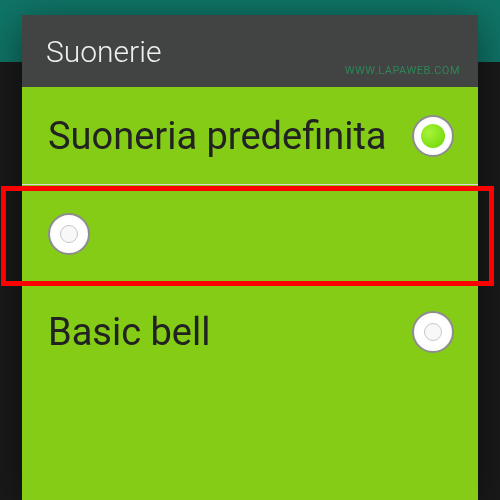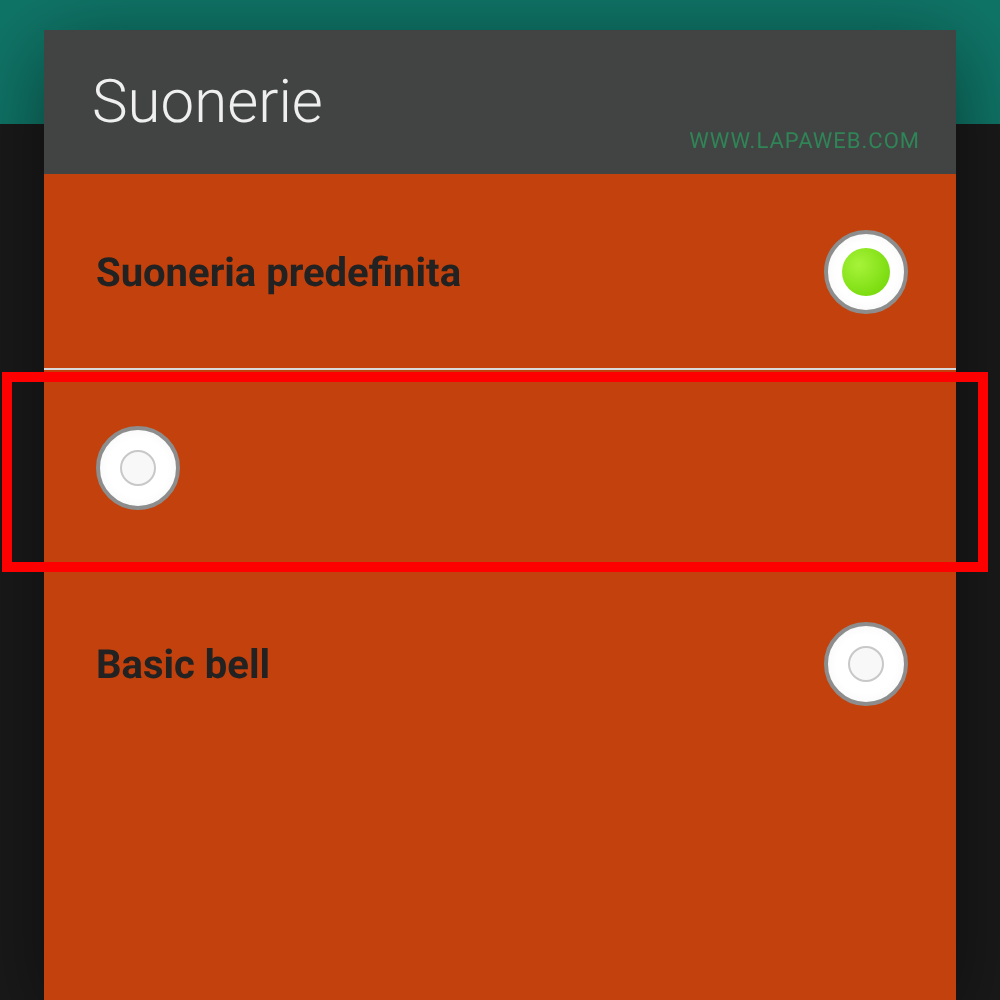--- a/index.html
+++ b/index.html
@@ -16,21 +16,21 @@
       top: 0; left: 0; right: 0;
       height: 62px;
       background: #0f7567;
     }
     .dialog {
       position: absolute;
       left: 22px;
       right: 22px;
       top: 15px;
       bottom: 0;
-      background: #c2410c;
+      background: #84cc16;
       box-shadow: 0 10px 40px rgba(0,0,0,0.5);
     }
     .dialog-title {
       background: #414443;
       color: #efefef;
       font-size: 30px;
       font-weight: 300;
       padding: 19px 24px 18px;
       position: relative;
     }
@@ -48,22 +48,22 @@
       display: flex;
       align-items: center;
       justify-content: space-between;
       padding: 0 24px 0 26px;
       height: 98px;
       border-bottom: 1px solid #d9d9d9;
       position: relative;
     }
     .list-item:last-child { border-bottom: none; gap: 16px; }
     .item-label {
-      font-size: 20px;
-      font-weight: 700;
+      font-size: 38px;
+      font-weight: 400;
       color: #222;
     }
     .radio {
       width: 42px;
       height: 42px;
       border-radius: 50%;
       border: 2px solid #8d8d8d;
       display: flex;
       align-items: center;
       justify-content: center;

